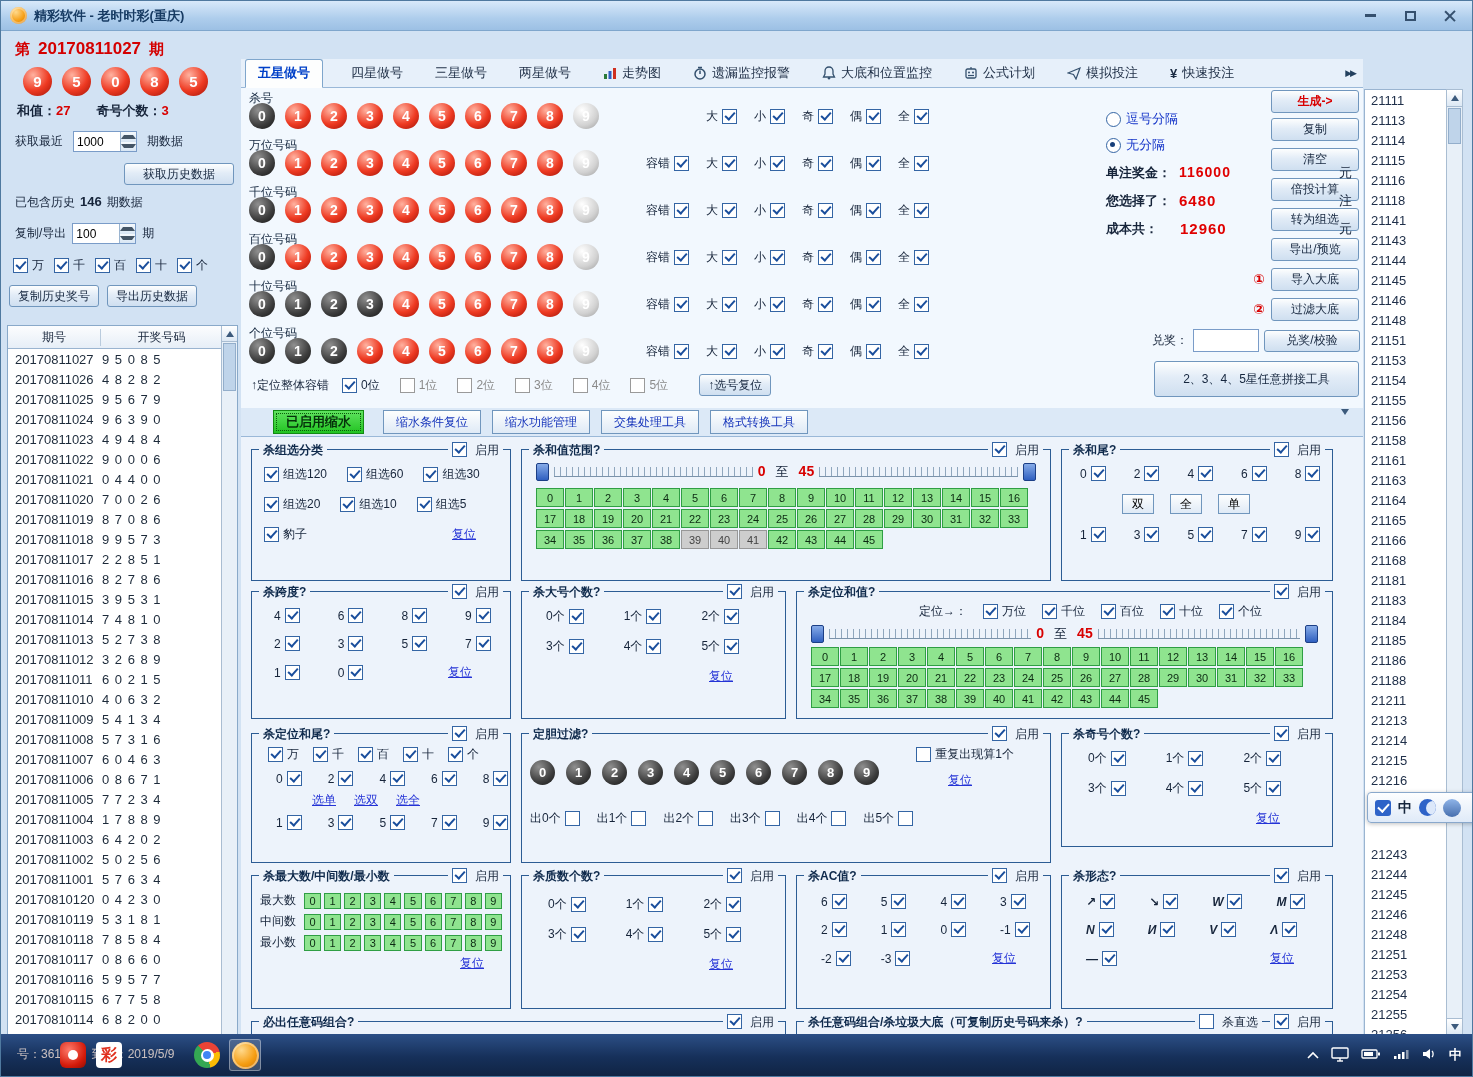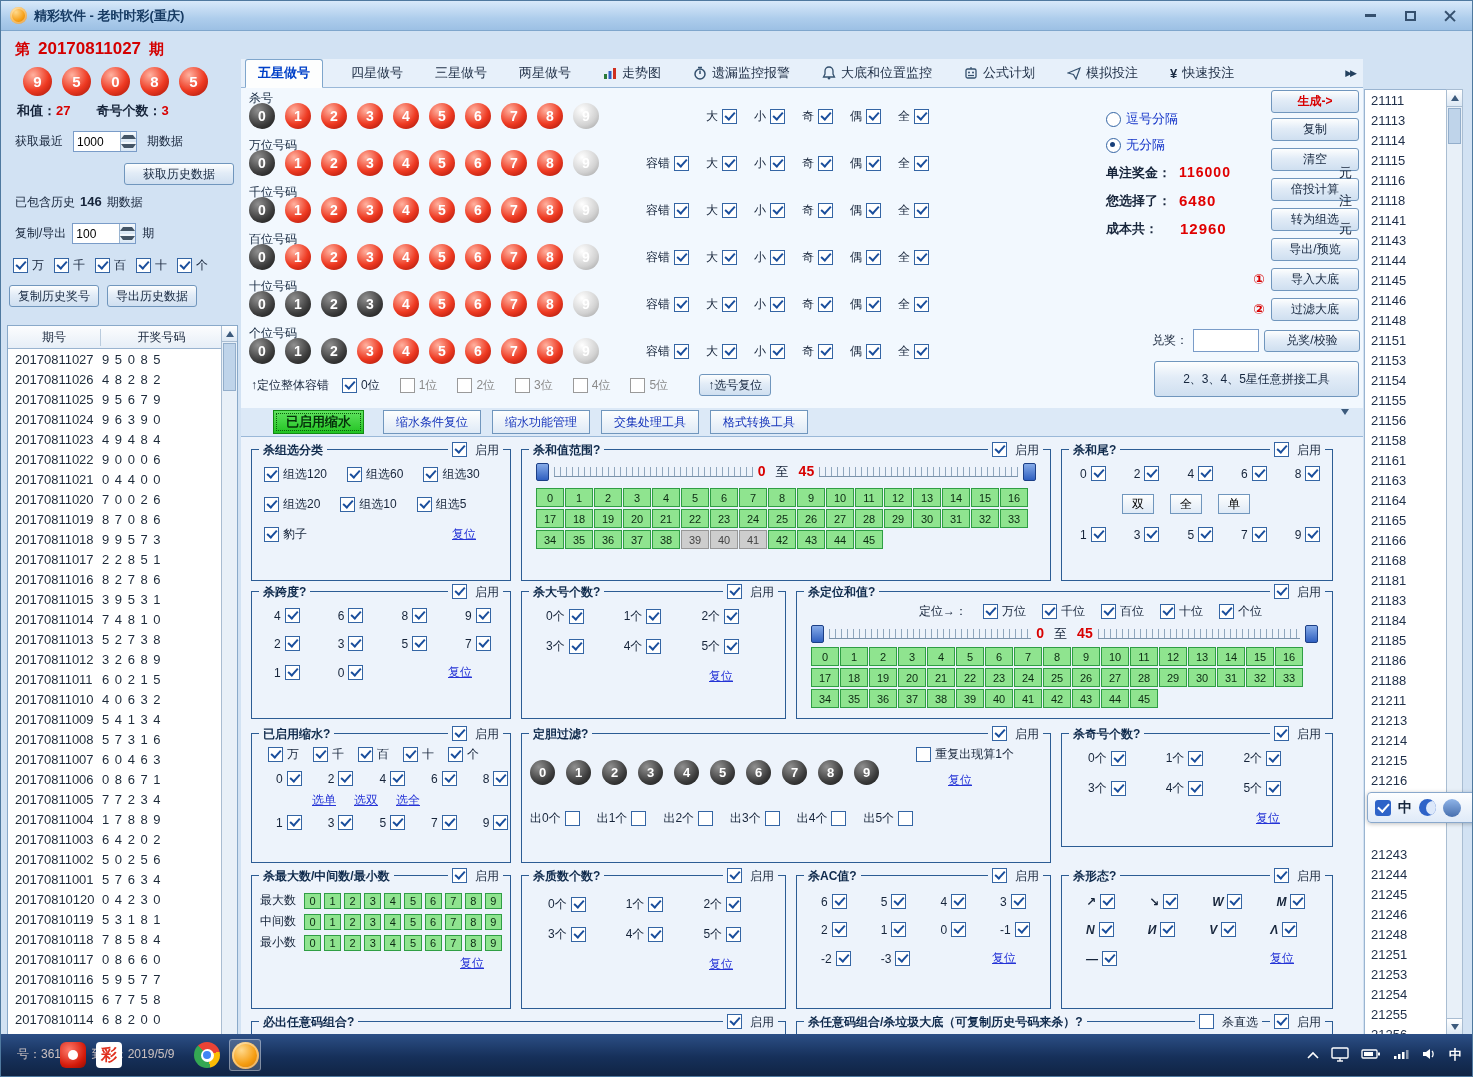--- a/index.html
+++ b/index.html
@@ -1228,21 +1228,21 @@
                 <span class="cell">43</span>
                 <span class="cell">44</span>
                 <span class="cell">45</span>
               </div>
             </div>
         </div>
       </div>
 
       <div class="gbox" style="left:10px;top:296px;width:260px;height:130px">
         <div class="ghead">
-            <span class="gtitle">已启用缩水?</span>
+            <span class="gtitle">杀定位和尾?</span>
           <span class="genable">
               <span class="cb on"></span>
               <span>启用</span>
             </span>
           </div>
         <div class="gbody" style="padding-top:12px;padding-left:16px">
           <div class="frow" style="gap:14px;margin-bottom:8px">
               <span class="ckitem">
                 <span class="cb on"></span>
                 <span class="cklabel">万</span>

